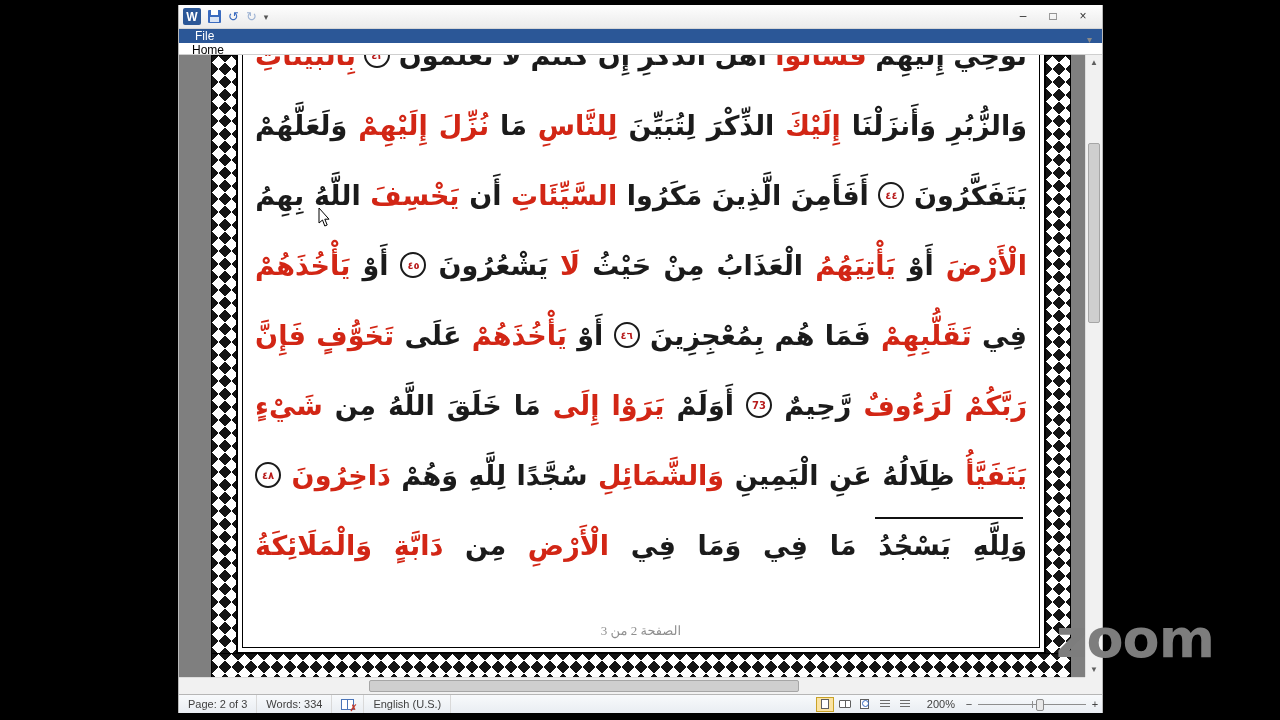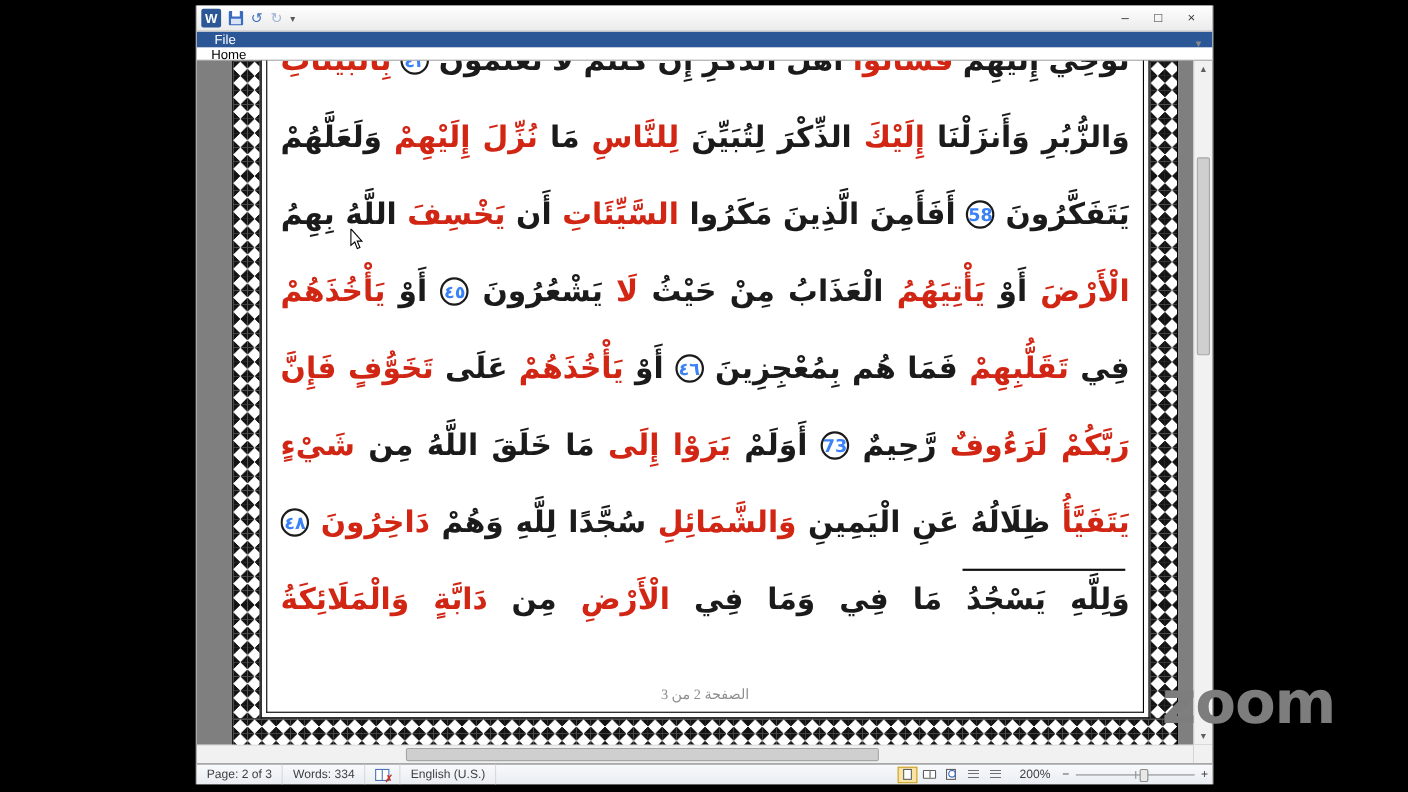--- a/index.html
+++ b/index.html
@@ -55,22 +55,22 @@
   .frame2 { position:absolute; left:31px; right:31px; top:-2px; bottom:31px;
             border:1px solid #000; border-top:none; }
 
   .text-area { position:absolute; left:44px; right:44px; top:0; bottom:30px; overflow:hidden; }
   .qlines { margin-top:-35px; }
   .qline { display:flex; justify-content:space-between; align-items:center; direction:rtl;
            height:70px; font-family:"DejaVu Sans",sans-serif; font-size:27px; font-weight:bold;
            color:#1b1b1b; white-space:nowrap; }
   .w.red { color:var(--tajweed-red,#d22615); }
   .ayah { width:26px; height:26px; border:2px solid #1b1b1b; border-radius:50%;
-          font-size:16px; font-weight:bold; display:flex; align-items:center; justify-content:center;
-          flex:0 0 auto; color:#3b82f6; }
+          font-size:10px; font-weight:bold; display:flex; align-items:center; justify-content:center;
+          flex:0 0 auto; color:#b91c1c; }
   .sajdah-line { position:absolute; top:462px; right:4px; width:148px; border-top:2px solid #111; }
   .page-num { position:absolute; bottom:40px; left:0; right:0; text-align:center;
               font-size:13px; color:#8f8f8f; direction:rtl;
               font-family:Liberation Serif, serif; }
 
   
   .vscroll { position:absolute; right:0; top:0; width:17px; bottom:17px; background:#f1f1f1;
              border-left:1px solid #dedede; }
   .vs-btn { display:block; height:15px; text-align:center; font-size:8px; color:#5f5f5f; line-height:15px; }
   .vs-btn.bottom { position:absolute; bottom:0; left:0; right:0; }
@@ -182,21 +182,21 @@
                 <span class="w">الذِّكْرَ</span>
                 <span class="w">لِتُبَيِّنَ</span>
                 <span class="w red">لِلنَّاسِ</span>
                 <span class="w">مَا</span>
                 <span class="w red">نُزِّلَ</span>
                 <span class="w red">إِلَيْهِمْ</span>
                 <span class="w">وَلَعَلَّهُمْ</span>
               </div>
               <div class="qline">
                 <span class="w">يَتَفَكَّرُونَ</span>
-                <span class="ayah">58</span>
+                <span class="ayah">٤٤</span>
                 <span class="w">أَفَأَمِنَ</span>
                 <span class="w">الَّذِينَ</span>
                 <span class="w">مَكَرُوا</span>
                 <span class="w red">السَّيِّئَاتِ</span>
                 <span class="w">أَن</span>
                 <span class="w red">يَخْسِفَ</span>
                 <span class="w">اللَّهُ</span>
                 <span class="w">بِهِمُ</span>
               </div>
               <div class="qline">

